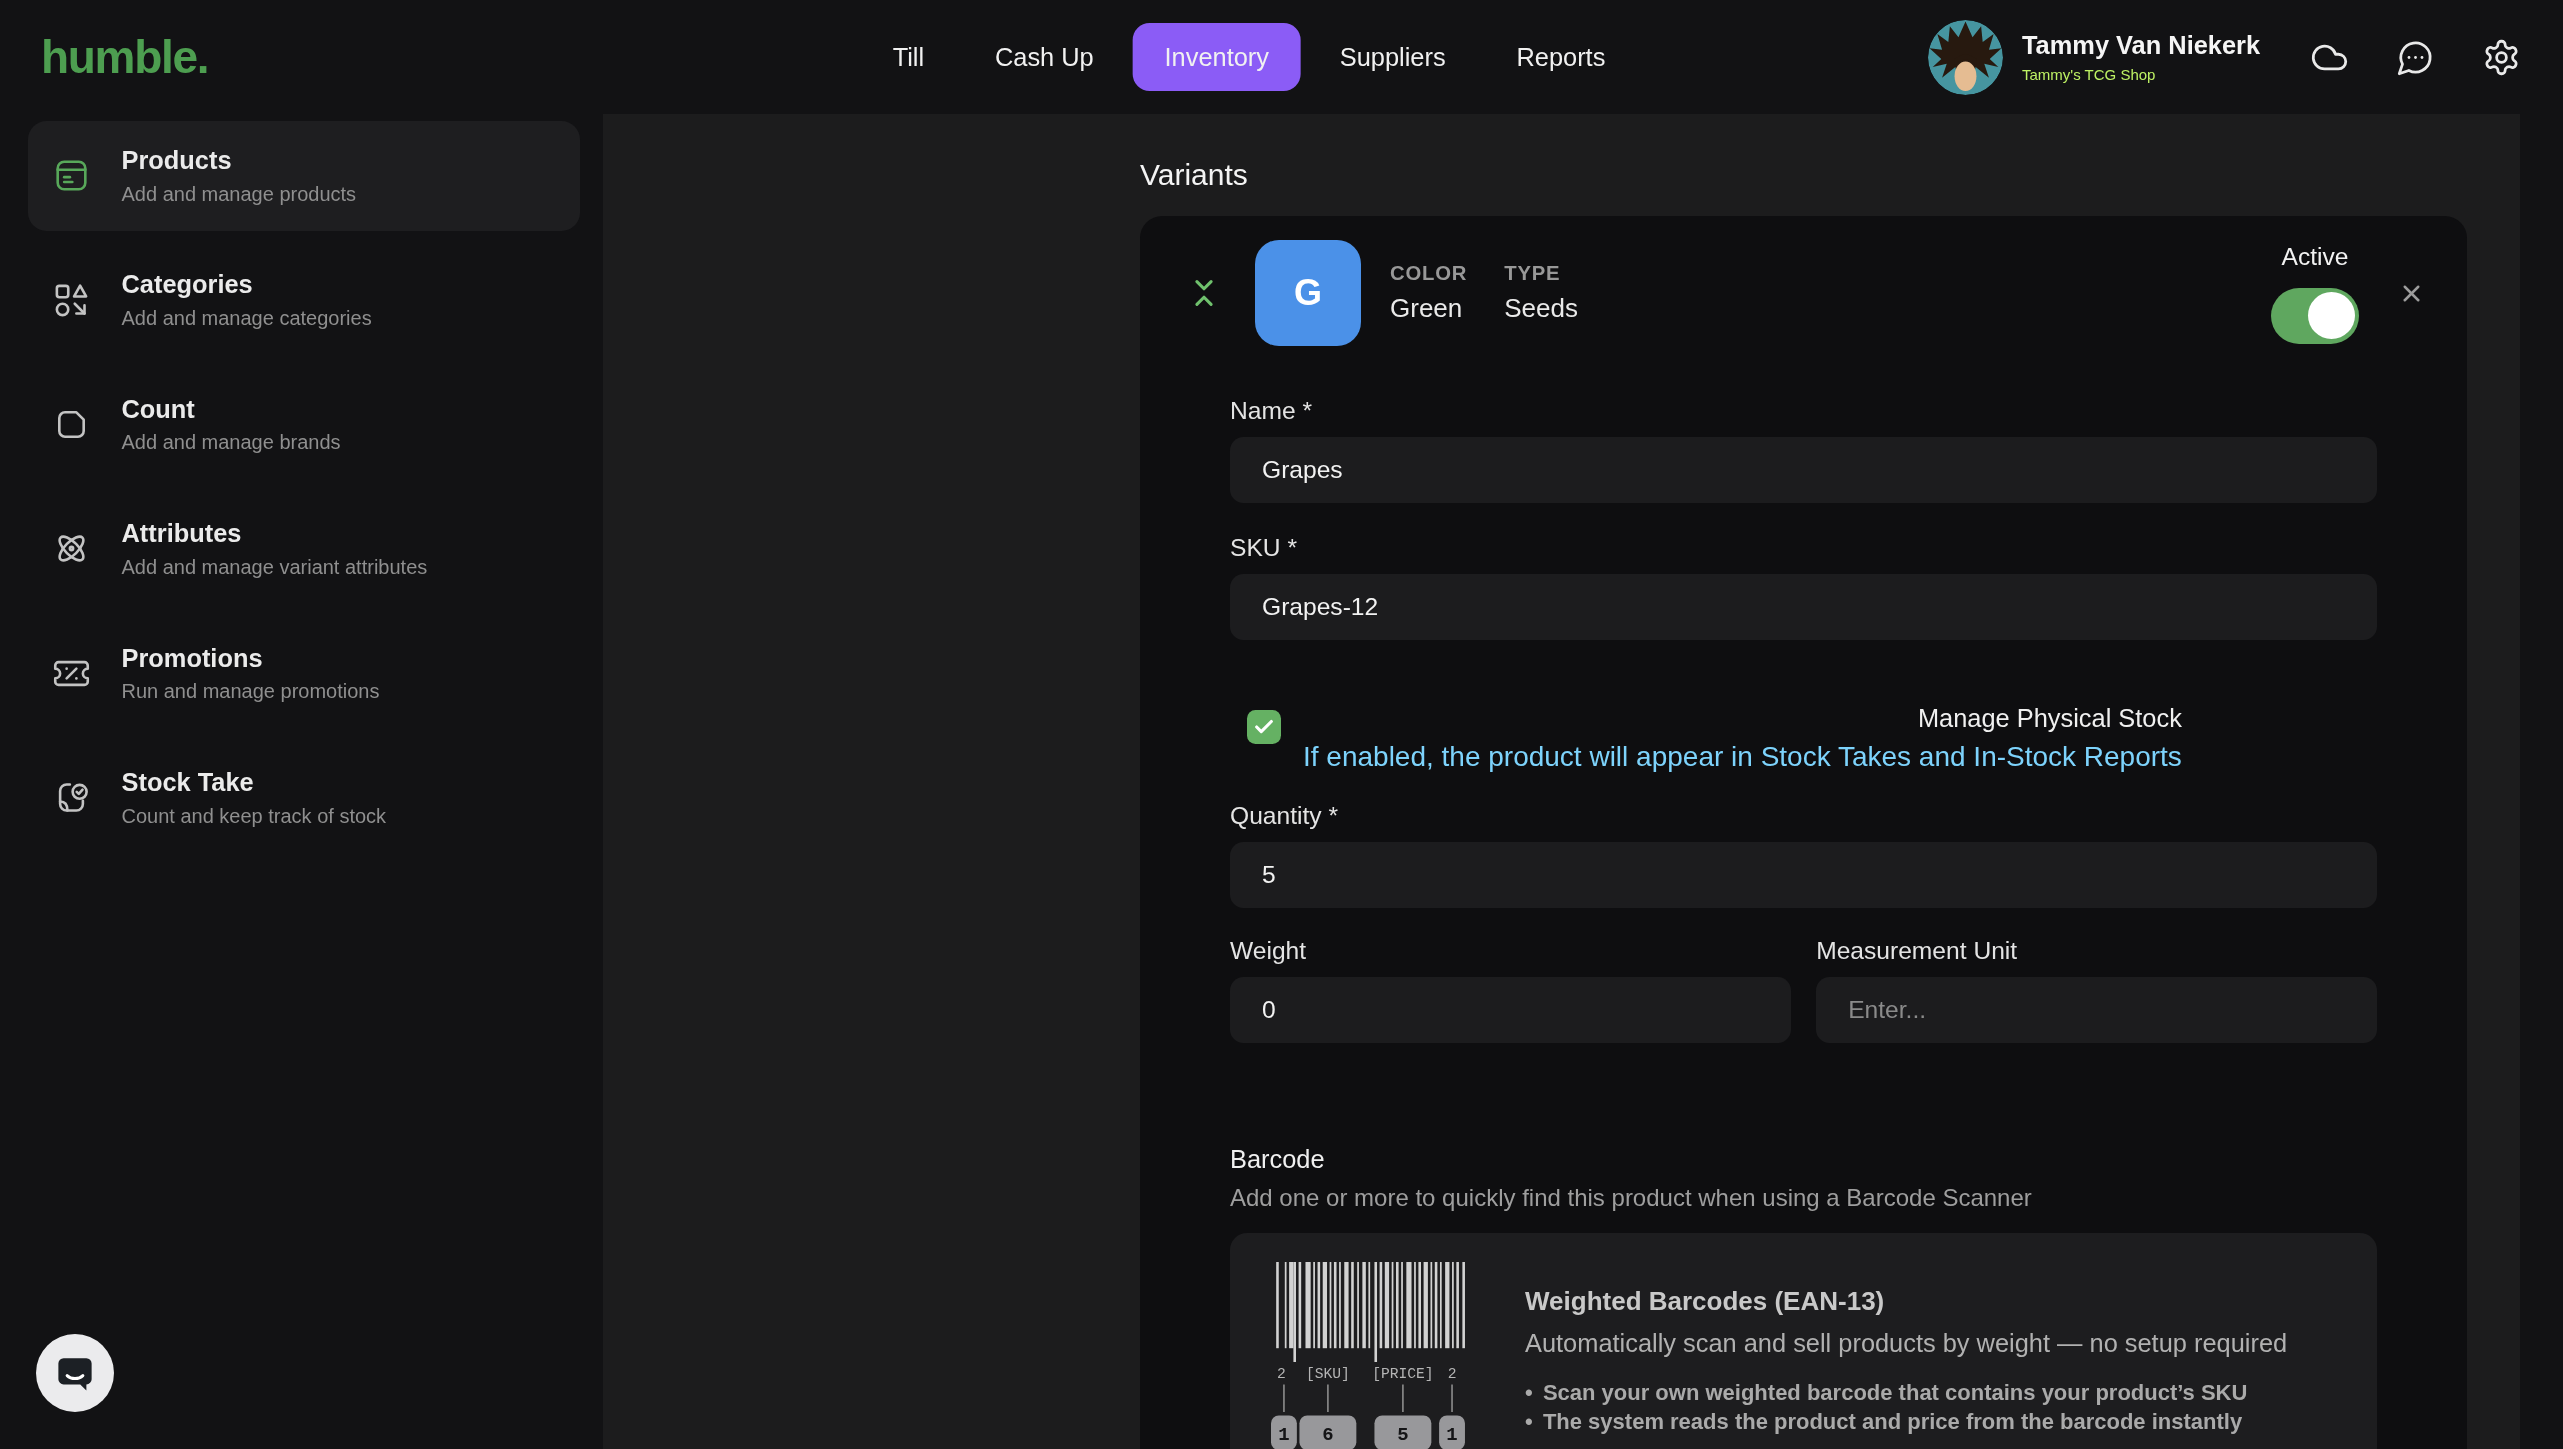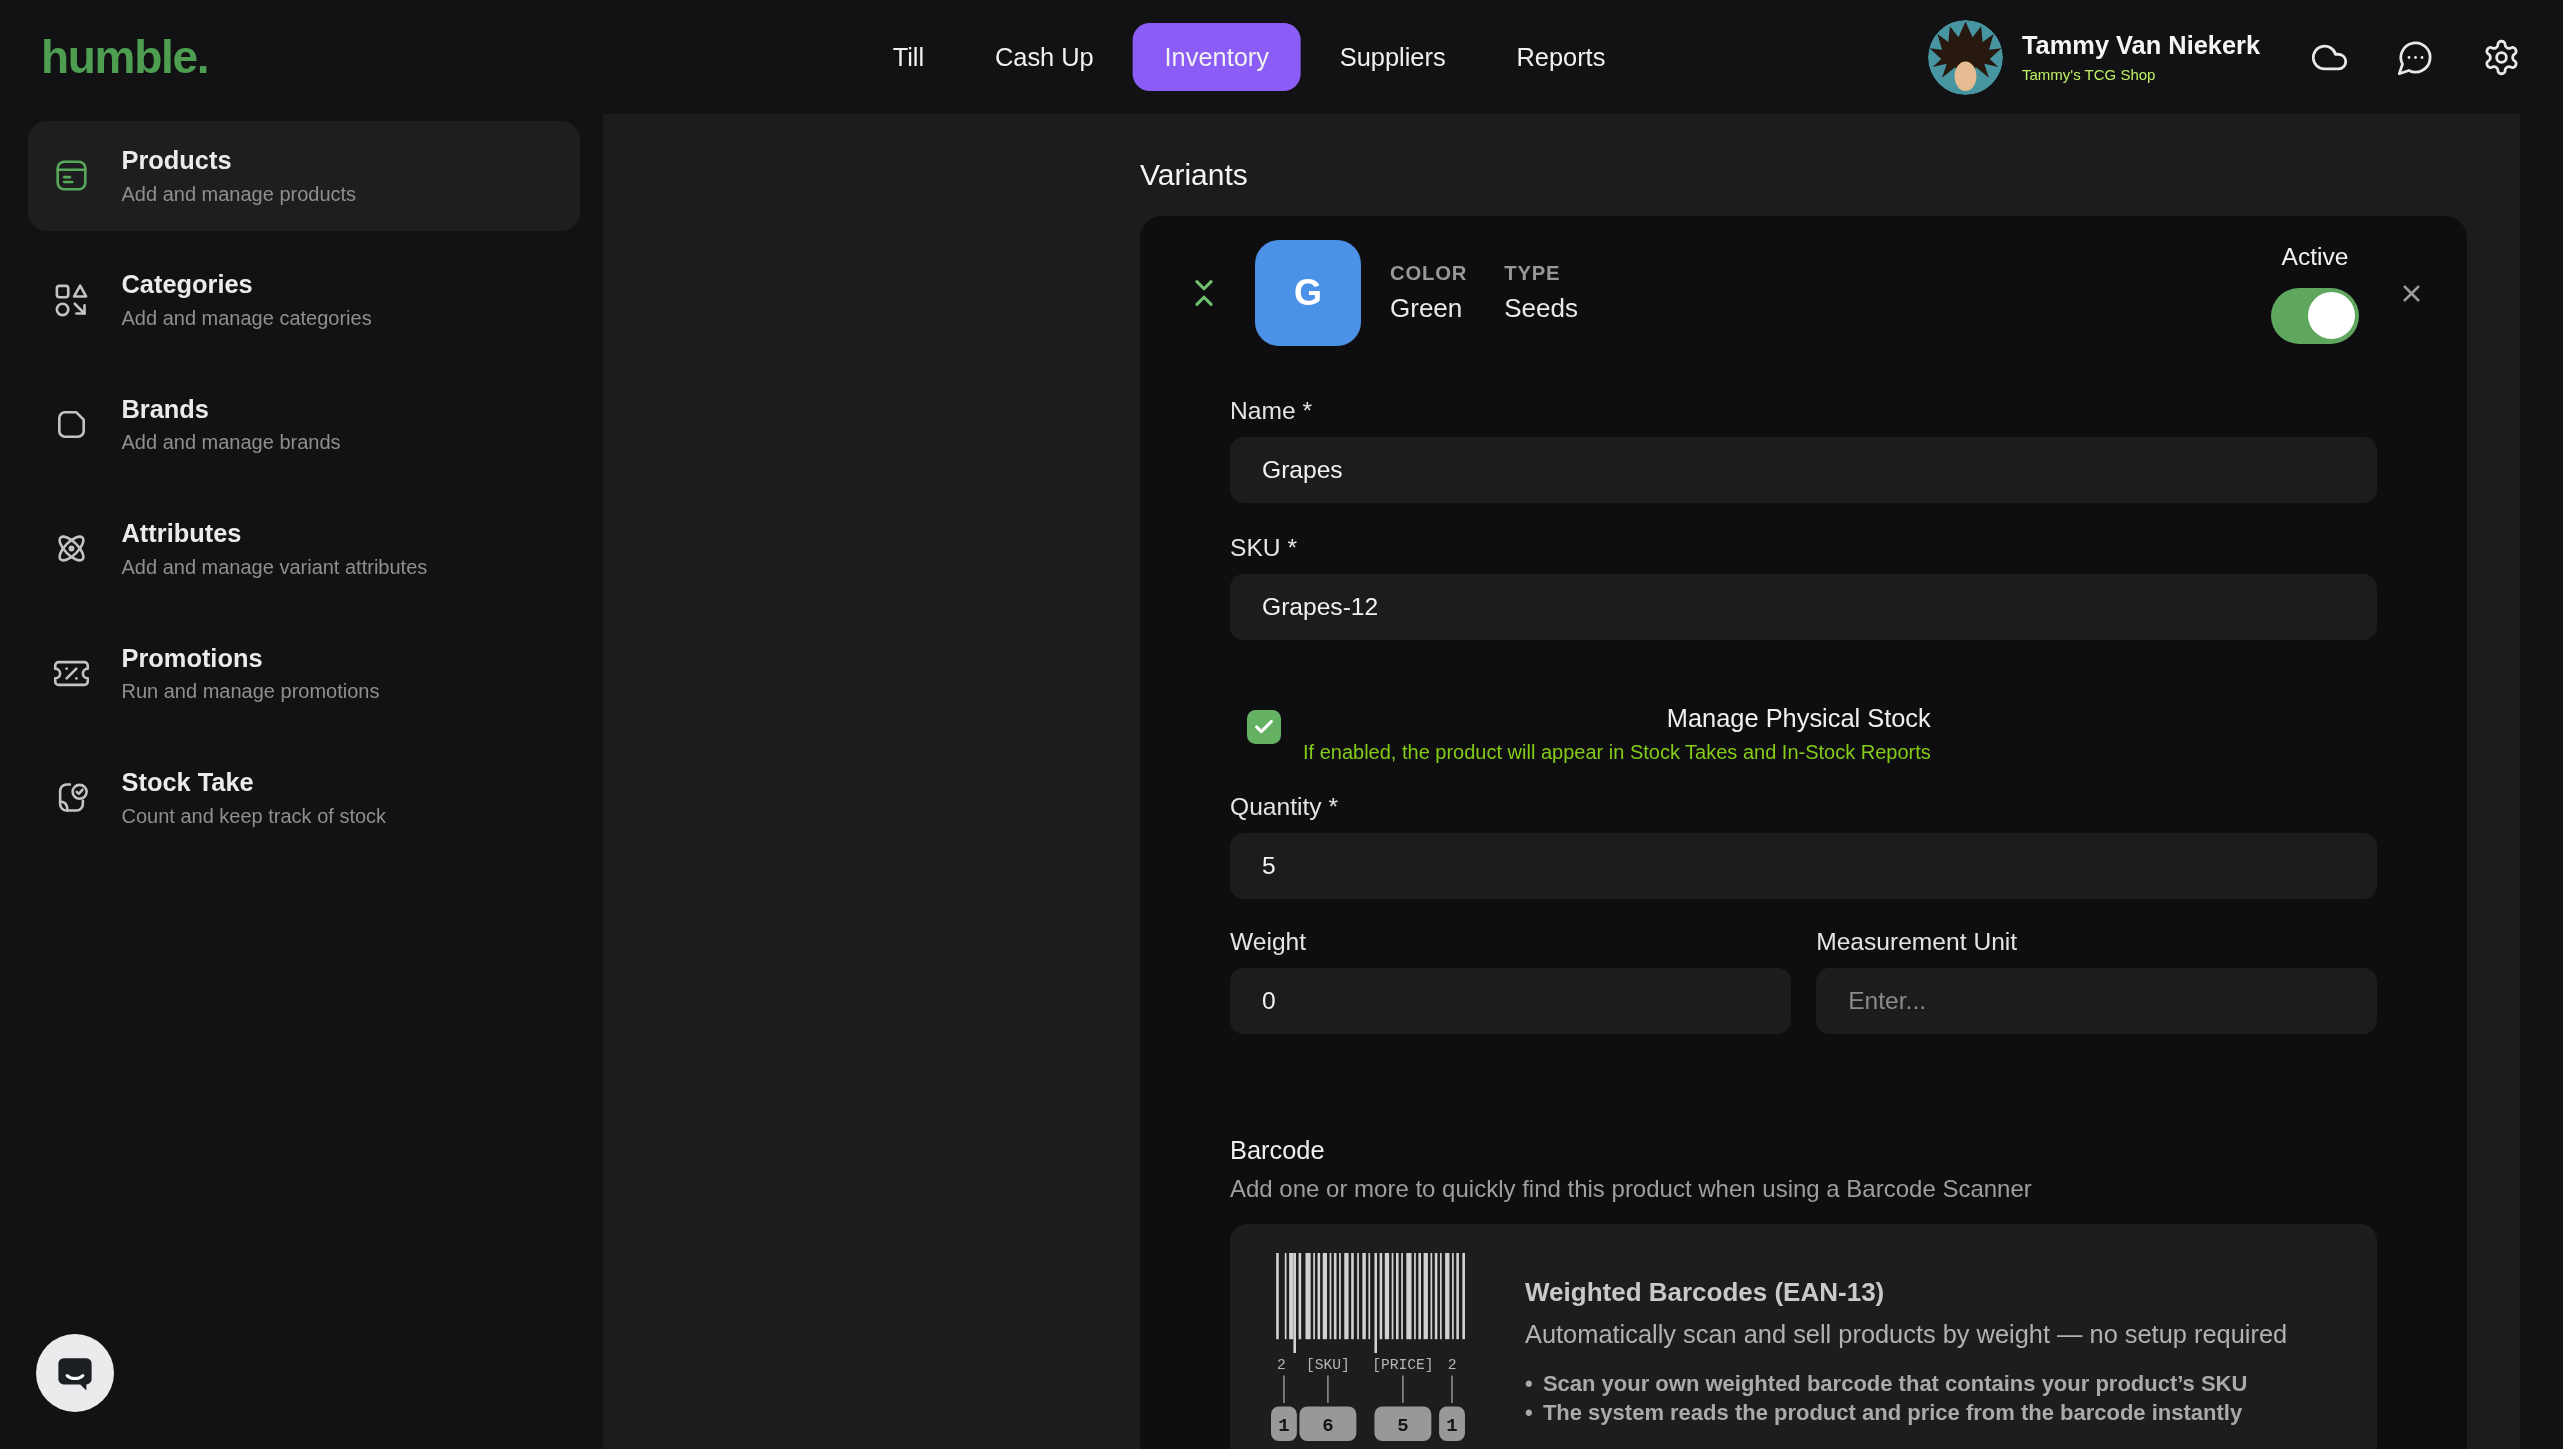--- a/index.html
+++ b/index.html
@@ -65,21 +65,21 @@
   .text-input { width:100%; height:66px; background:#1c1c1e; border:none; border-radius:13.6px;
     padding:4px 32px; font-size:24.6px; color:#f2f2f2; font-family:"Liberation Sans", sans-serif; outline:none; display:block; }
   .text-input::placeholder { color:#8b8b8b; }
   .f-name { margin-top:51px; }
   .f-sku { margin-top:30.5px; }
   .check-row { margin-top:64px; display:flex; gap:22px; padding-left:17px;text-align:right; }
   .checkbox { width:34px; height:34px; border-radius:8.5px; background:#65b163; margin-top:6.8px;
     display:flex; align-items:center; justify-content:center; cursor:pointer; flex:0 0 auto; }
   .checkbox svg { width:22px; height:22px; }
   .check-title { font-size:25.4px; font-weight:500; color:#f0f0f0; }
-  .check-desc { font-size:20px; color:#84cc16; margin-top:8.5px; }
+  .check-desc { font-size:28px; color:#7dd3fc; margin-top:8.5px; }
   .f-qty { margin-top:29px; }
   .two-col { margin-top:29px; display:grid; grid-template-columns:1fr 1fr; gap:25.4px; }
   .barcode-head { margin-top:102px; }
   .barcode-title { font-size:25.4px; color:#f0f0f0; }
   .barcode-sub { font-size:24px; color:#9e9e9e; margin-top:10.2px; }
   .barcode-card { margin-top:21px; background:#1d1d1f; border-radius:17px; height:458px;
     display:flex; gap:54px; padding:29px 42px 0 41px; }
   .bc-art { width:200px; flex:0 0 auto; }
   .bc-text { padding-top:24px; }
   .bc-title { font-size:26px; font-weight:600; color:#c9c9c9; }
@@ -185,21 +185,21 @@
       </div>
     </div>
 
     <div class="side-item">
       <span class="sicon">
         <svg viewBox="0 0 24 24" fill="none" stroke="currentColor" stroke-width="1.6" stroke-linecap="round" stroke-linejoin="round">
             <path d="M8 4.5h7l4.5 4.5v7A3.5 3.5 0 0 1 16 19.5H8A3.5 3.5 0 0 1 4.5 16V8A3.5 3.5 0 0 1 8 4.5Z"></path>
           </svg>
       </span>
       <div class="side-text">
-        <div class="side-title">Brands</div>
+        <div class="side-title">Count</div>
         <div class="side-sub">Add and manage brands</div>
       </div>
     </div>
 
     <div class="side-item">
       <span class="sicon">
         <svg viewBox="0 0 24 24" fill="none" stroke="currentColor" stroke-width="1.6" stroke-linecap="round" stroke-linejoin="round">
             <circle cx="12" cy="12" r="1"></circle>
             <ellipse cx="12" cy="12" rx="9.5" ry="4" transform="rotate(45 12 12)"></ellipse>
             <ellipse cx="12" cy="12" rx="9.5" ry="4" transform="rotate(-45 12 12)"></ellipse>

